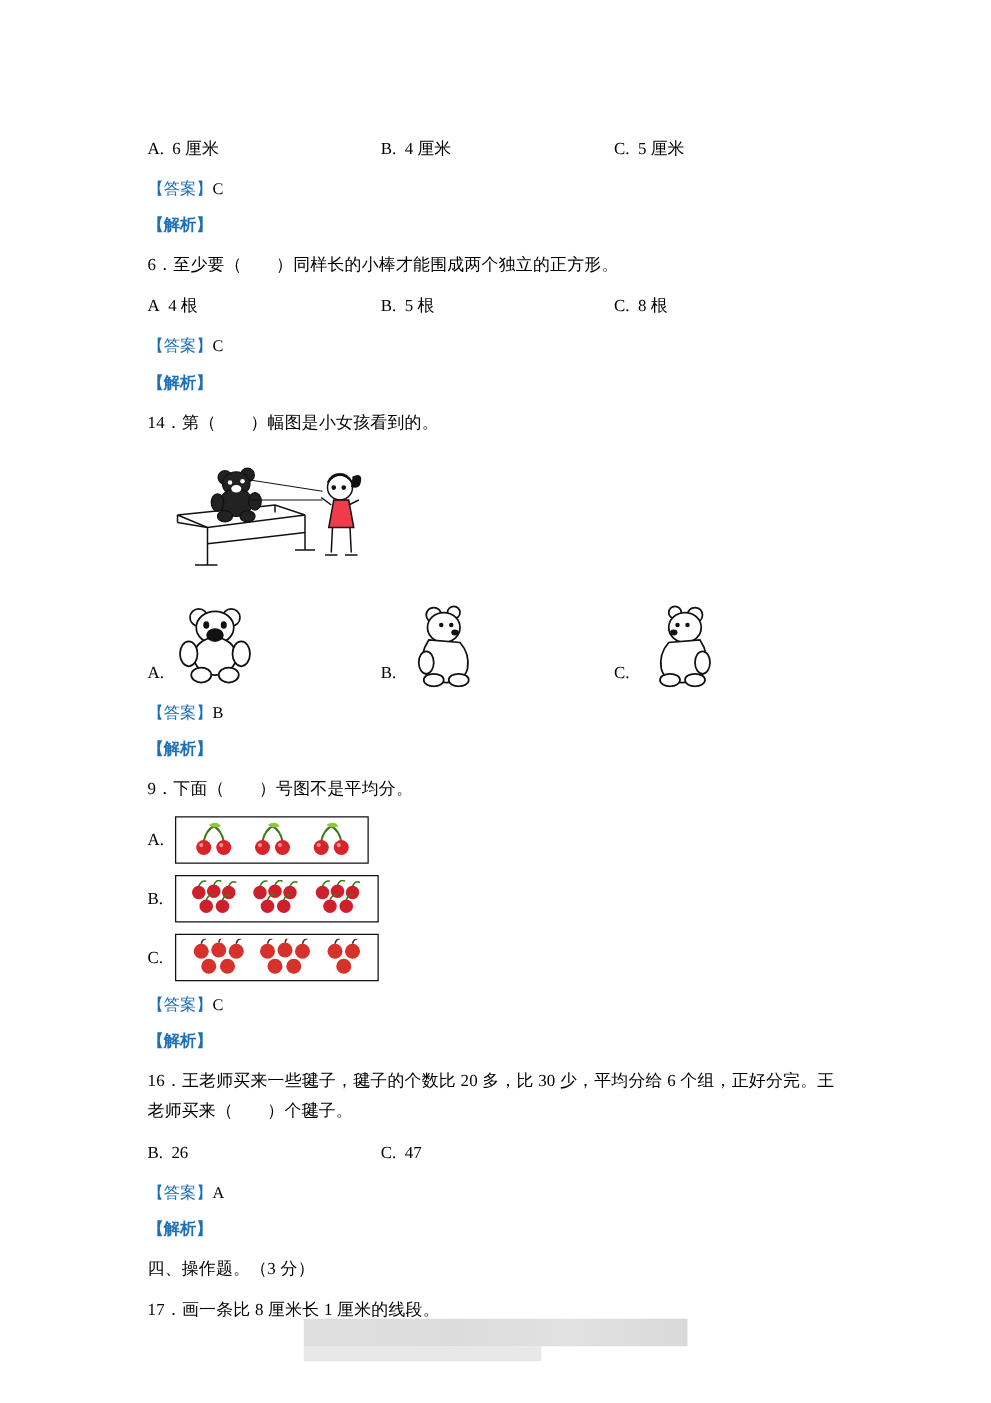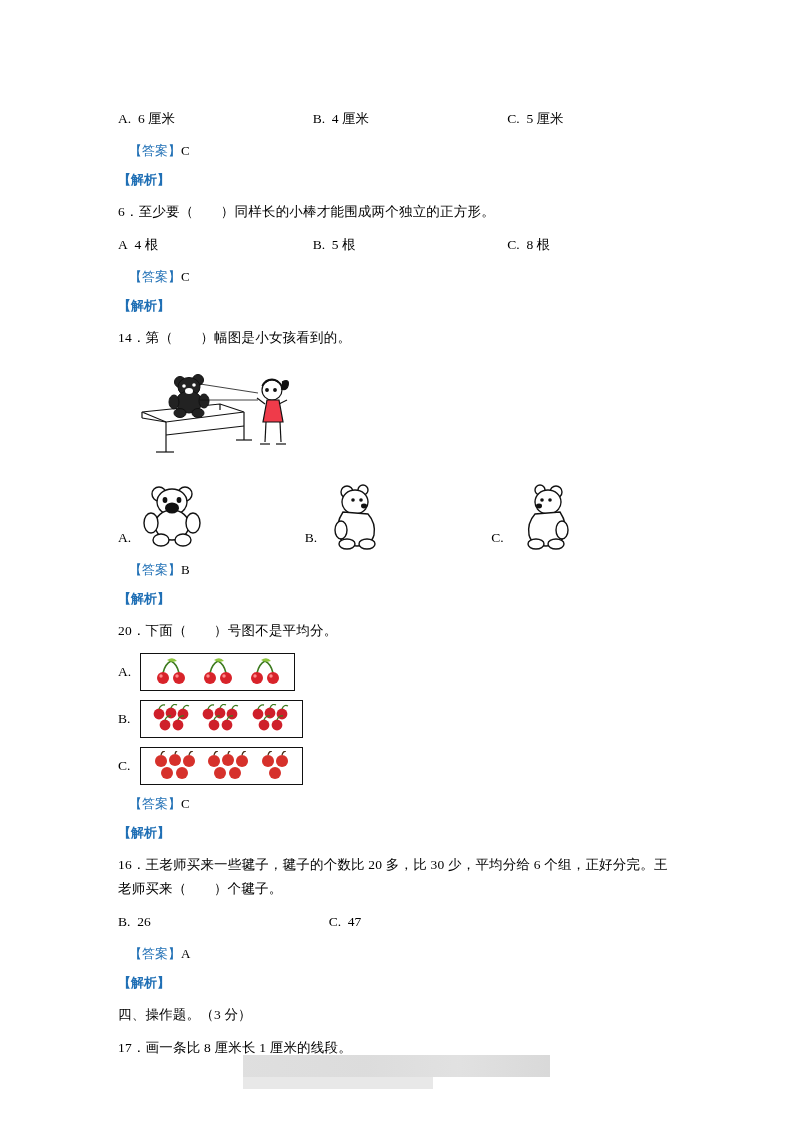--- a/index.html
+++ b/index.html
@@ -32,34 +32,32 @@
     font-size: 13.5px;
     line-height: 22px;
     margin-bottom: 11px;
     letter-spacing: 0.2px;
   }
   .options {
     display: flex;
     font-size: 13.5px;
     line-height: 22px;
     margin-bottom: 11px;
-    gap: 24px;
   }
   .options .opt {
     width: 33.33%;
   }
   .ans {
     font-size: 13px;
     line-height: 20px;
     color: #1f6fb5;
     margin-bottom: 9px;
   }
   .ans .tag {
     color: #1f6fb5;
-    margin-left: 11px;
   }
   .ans .val {
     color: #000000;
   }
   .analysis {
     font-size: 13px;
     line-height: 20px;
     color: #1f6fb5;
     margin-bottom: 11px;
     font-weight: bold;
@@ -280,21 +278,21 @@
           </g>
         </svg>
       </div>
     </div>
 
     <div class="ans">
       <span class="tag">【答案】</span><span class="val">B</span>
     </div>
     <div class="analysis">【解析】</div>
 
-    <div class="q-line">20．下面（　　）号图不是平均分。</div>
+    <div class="q-line">9．下面（　　）号图不是平均分。</div>
 
     <div class="fruit-row">
       <span class="fruit-label">A.</span>
       <div class="fruit-box">
         <span class="fruit-group">
           <svg width="34" height="30" viewBox="0 0 34 30" xmlns="http://www.w3.org/2000/svg">
             <path d="M17 4 q-6 3 -8 12" stroke="#3c7a1e" stroke-width="1.6" fill="none"></path>
             <path d="M17 4 q6 3 8 12" stroke="#3c7a1e" stroke-width="1.6" fill="none"></path>
             <path d="M13 3 q6 -4 10 1 q-6 2 -10 -1z" fill="#8ec63f"></path>
             <circle cx="9" cy="21" r="6" fill="#d8232a"></circle>

